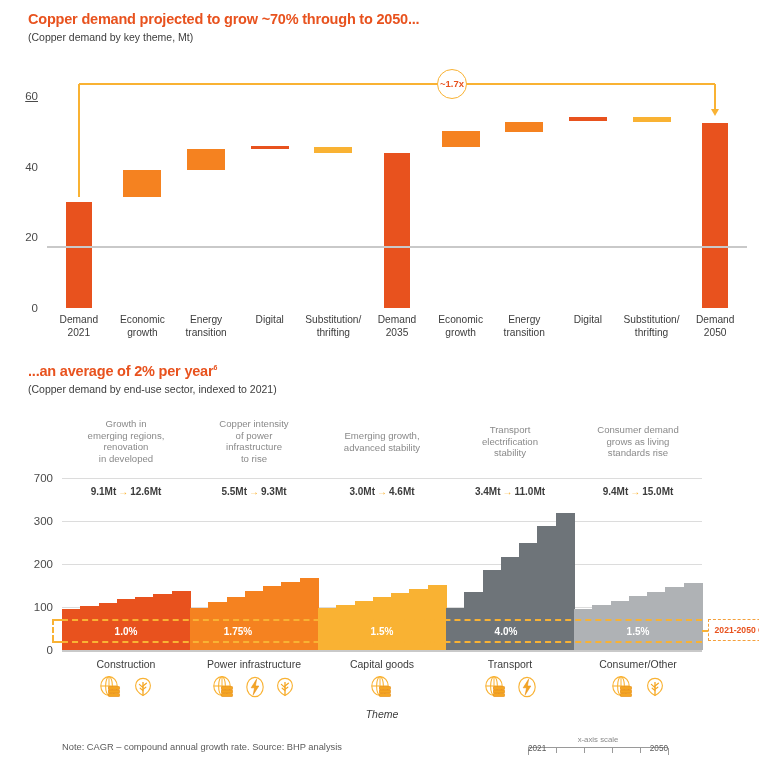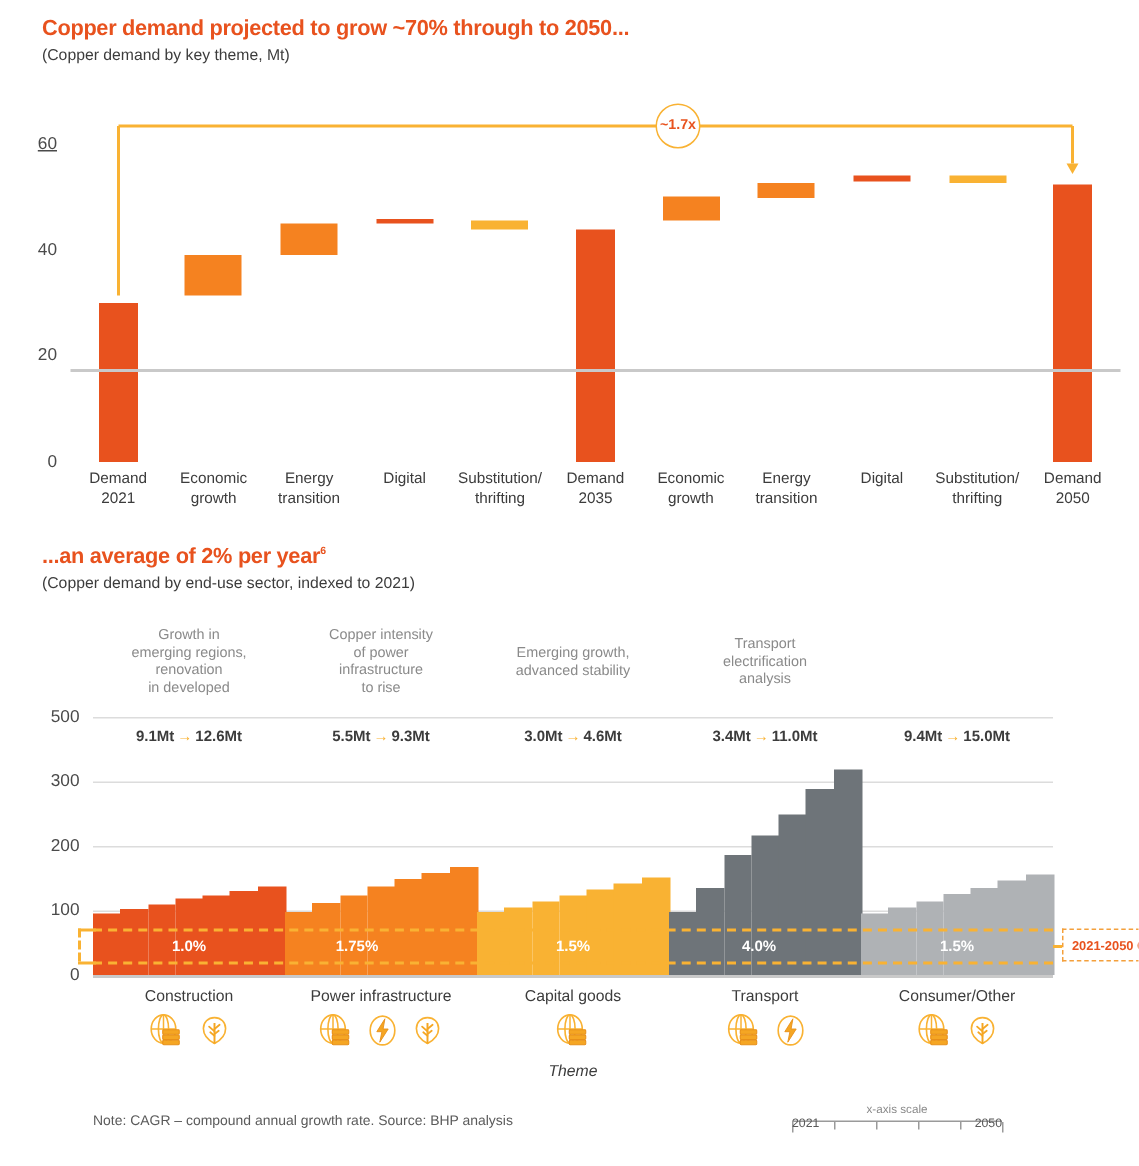--- a/index.html
+++ b/index.html
@@ -200,21 +200,21 @@
   <div id="sec-plot">
       <div class="grid-line axis0" style="top: 172px;"></div>
       <div class="sec-ytick" style="top: 172px;">0</div>
       <div class="grid-line" style="top: 129px;"></div>
       <div class="sec-ytick" style="top: 129px;">100</div>
       <div class="grid-line" style="top: 86px;"></div>
       <div class="sec-ytick" style="top: 86px;">200</div>
       <div class="grid-line" style="top: 43px;"></div>
       <div class="sec-ytick" style="top: 43px;">300</div>
       <div class="grid-line" style="top: 0px;"></div>
-      <div class="sec-ytick" style="top: 0px;">500</div>
+      <div class="sec-ytick" style="top: 0px;">700</div>
       <div class="step" style="left: 0px; width: 18.8857px; height: 41.28px; background: rgb(232, 82, 30);"></div>
       <div class="step" style="left: 18.2857px; width: 18.8857px; height: 44.29px; background: rgb(232, 82, 30);"></div>
       <div class="step" style="left: 36.5714px; width: 18.8857px; height: 47.3px; background: rgb(232, 82, 30);"></div>
       <div class="step" style="left: 54.8571px; width: 18.8857px; height: 50.74px; background: rgb(232, 82, 30);"></div>
       <div class="step" style="left: 73.1429px; width: 18.8857px; height: 53.32px; background: rgb(232, 82, 30);"></div>
       <div class="step" style="left: 91.4286px; width: 18.8857px; height: 56.33px; background: rgb(232, 82, 30);"></div>
       <div class="step" style="left: 109.714px; width: 18.8857px; height: 59.34px; background: rgb(232, 82, 30);"></div>
       <div class="step" style="left: 128px; width: 18.8857px; height: 41.71px; background: rgb(245, 130, 32);"></div>
       <div class="step" style="left: 146.286px; width: 18.8857px; height: 48.16px; background: rgb(245, 130, 32);"></div>
       <div class="step" style="left: 164.571px; width: 18.8857px; height: 53.32px; background: rgb(245, 130, 32);"></div>
@@ -310,41 +310,42 @@
       <line x1="2.8" y1="11" x2="19.2" y2="11" stroke="#F9B233" stroke-width="1.1"></line>
       <line x1="11" y1="1.6" x2="11" y2="20.4" stroke="#F9B233" stroke-width="1"></line>
       <g>
         <rect x="10.5" y="11.5" width="11" height="3" rx="0.6" fill="#F5A623" stroke="#E8901A" stroke-width="0.7"></rect>
         <rect x="10.5" y="15" width="11" height="3" rx="0.6" fill="#F5A623" stroke="#E8901A" stroke-width="0.7"></rect>
         <rect x="10.5" y="18.5" width="11" height="3" rx="0.6" fill="#F5A623" stroke="#E8901A" stroke-width="0.7"></rect>
       </g>
     </svg></span>
     </div>
     <div class="cagr-label" style="left: 446px; width: 120px; top: 217.8px;">4.0%</div>
-    <div class="sec-note" style="left: 438px; width: 144px; top: 16px;"><span>Transport</span><br><span>electrification</span><br><span>analysis</span></div>
+    <div class="sec-note" style="left: 438px; width: 144px; top: 16px;"><span>Transport</span><br><span>electrification</span><br><span>stability</span></div>
     <div class="sec-mt" style="left: 438px; width: 144px; top: 78px;"><span>3.4Mt</span><span class="arw">→</span><span>11.0Mt</span></div>
     <div class="sec-name" style="left: 434px; width: 152px; top: 250px;">Transport</div>
     <div class="icon-row" style="left: 446px; width: 128px; top: 267px;">
       <span style="display: inline-block;"><svg width="26" height="24" viewBox="0 0 26 24">
       <ellipse cx="11" cy="11" rx="8.2" ry="9.4" fill="none" stroke="#F9B233" stroke-width="1.1"></ellipse>
       <ellipse cx="11" cy="11" rx="3.4" ry="9.4" fill="none" stroke="#F9B233" stroke-width="1.1"></ellipse>
       <line x1="2.8" y1="11" x2="19.2" y2="11" stroke="#F9B233" stroke-width="1.1"></line>
       <line x1="11" y1="1.6" x2="11" y2="20.4" stroke="#F9B233" stroke-width="1"></line>
       <g>
         <rect x="10.5" y="11.5" width="11" height="3" rx="0.6" fill="#F5A623" stroke="#E8901A" stroke-width="0.7"></rect>
         <rect x="10.5" y="15" width="11" height="3" rx="0.6" fill="#F5A623" stroke="#E8901A" stroke-width="0.7"></rect>
         <rect x="10.5" y="18.5" width="11" height="3" rx="0.6" fill="#F5A623" stroke="#E8901A" stroke-width="0.7"></rect>
       </g>
     </svg></span>
       <span style="display: inline-block;"><svg width="22" height="24" viewBox="0 0 22 24">
       <ellipse cx="11" cy="12" rx="8.2" ry="9.6" fill="none" stroke="#F9B233" stroke-width="1.1"></ellipse>
       <path d="M12.6 4.2 L7.2 12.8 L10.6 12.8 L9.2 19.8 L14.8 11 L11.4 11 Z" fill="#F5A623" stroke="#E8901A" stroke-width="0.6" stroke-linejoin="round"></path>
     </svg></span>
     </div>
     <div class="cagr-label" style="left: 574px; width: 128px; top: 217.8px;">1.5%</div>
+    <div class="sec-note" style="left: 566px; width: 144px; top: 16px;"><span>Consumer demand</span><br><span>grows as living</span><br><span>standards rise</span></div>
     <div class="sec-mt" style="left: 566px; width: 144px; top: 78px;"><span>9.4Mt</span><span class="arw">→</span><span>15.0Mt</span></div>
     <div class="sec-name" style="left: 562px; width: 152px; top: 250px;">Consumer/Other</div>
     <div class="icon-row" style="left: 574px; width: 128px; top: 267px;">
       <span style="display: inline-block;"><svg width="26" height="24" viewBox="0 0 26 24">
       <ellipse cx="11" cy="11" rx="8.2" ry="9.4" fill="none" stroke="#F9B233" stroke-width="1.1"></ellipse>
       <ellipse cx="11" cy="11" rx="3.4" ry="9.4" fill="none" stroke="#F9B233" stroke-width="1.1"></ellipse>
       <line x1="2.8" y1="11" x2="19.2" y2="11" stroke="#F9B233" stroke-width="1.1"></line>
       <line x1="11" y1="1.6" x2="11" y2="20.4" stroke="#F9B233" stroke-width="1"></line>
       <g>
         <rect x="10.5" y="11.5" width="11" height="3" rx="0.6" fill="#F5A623" stroke="#E8901A" stroke-width="0.7"></rect>

